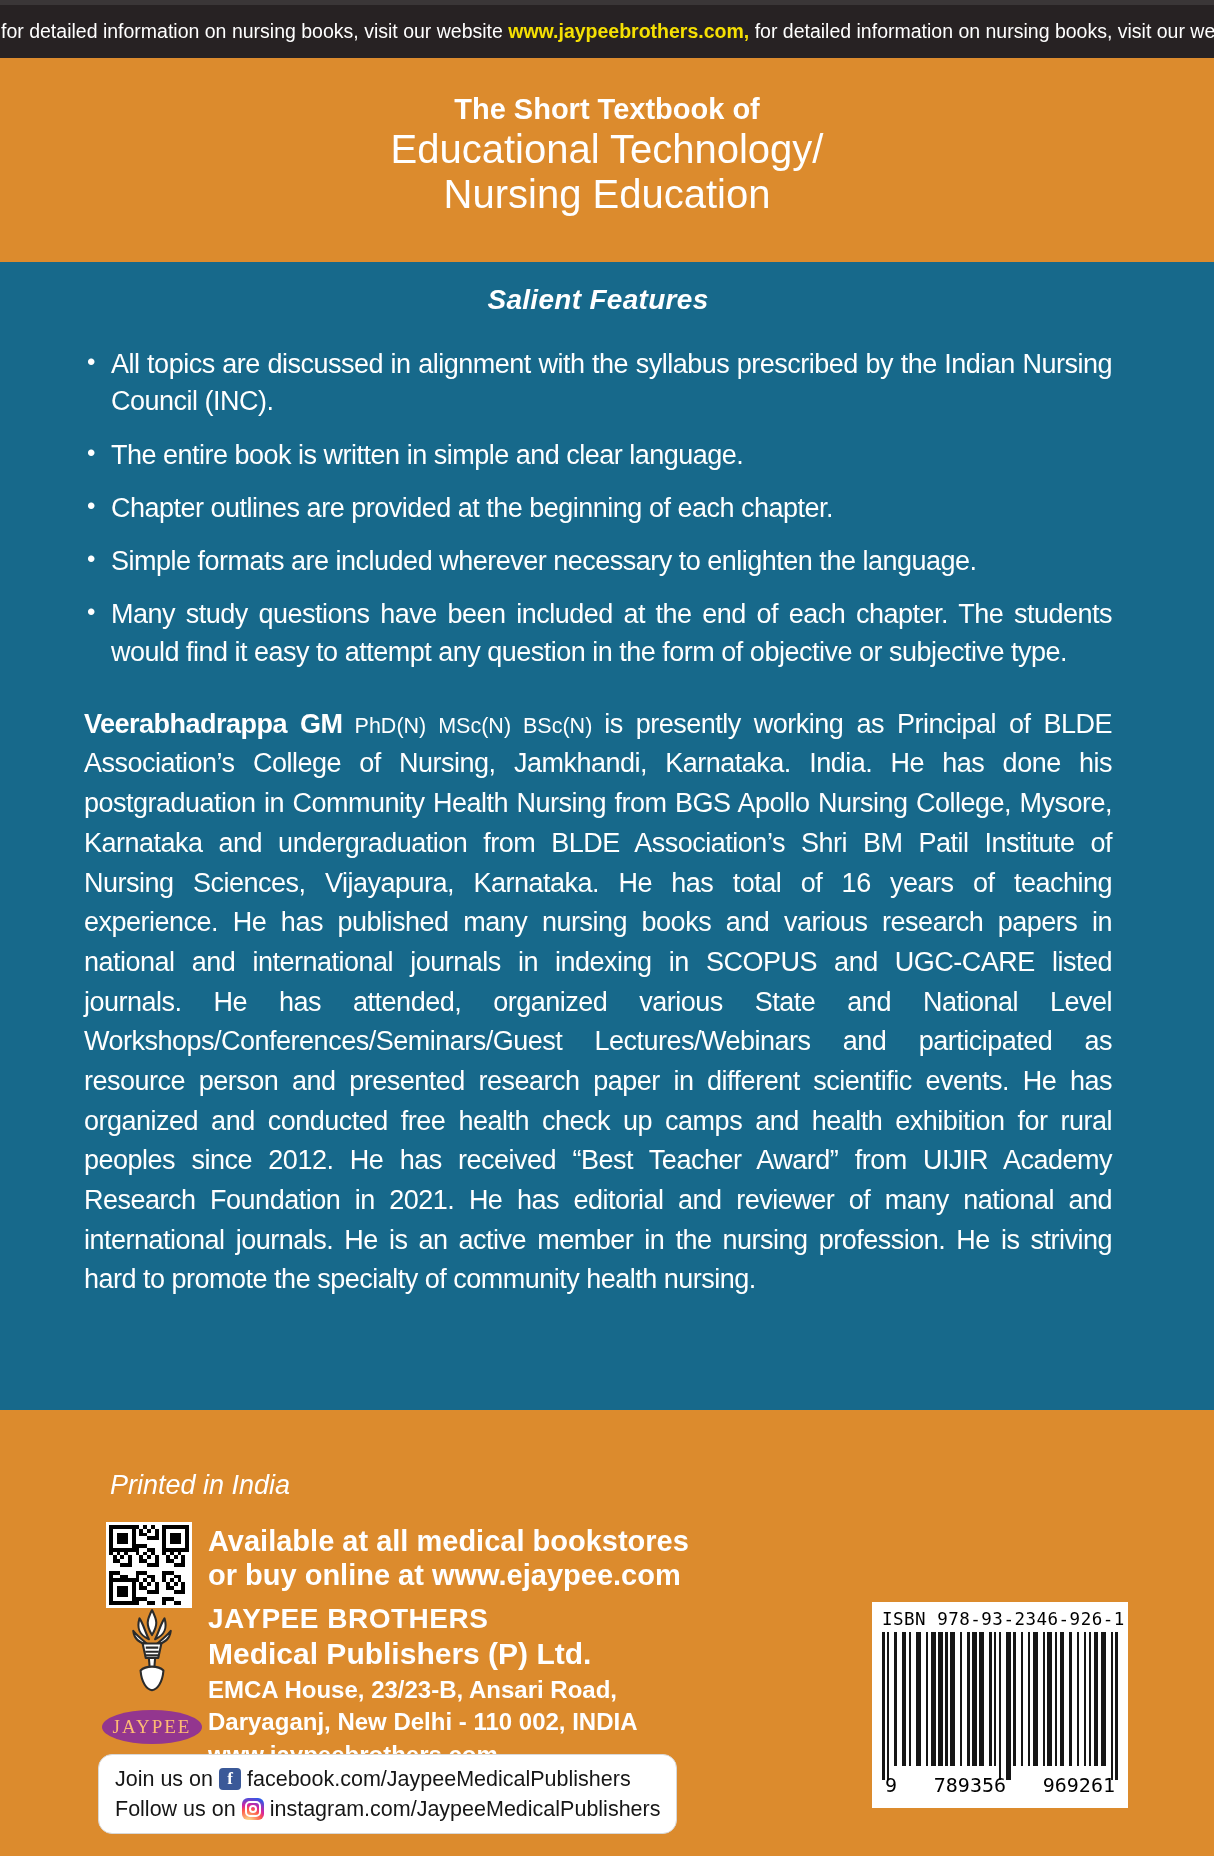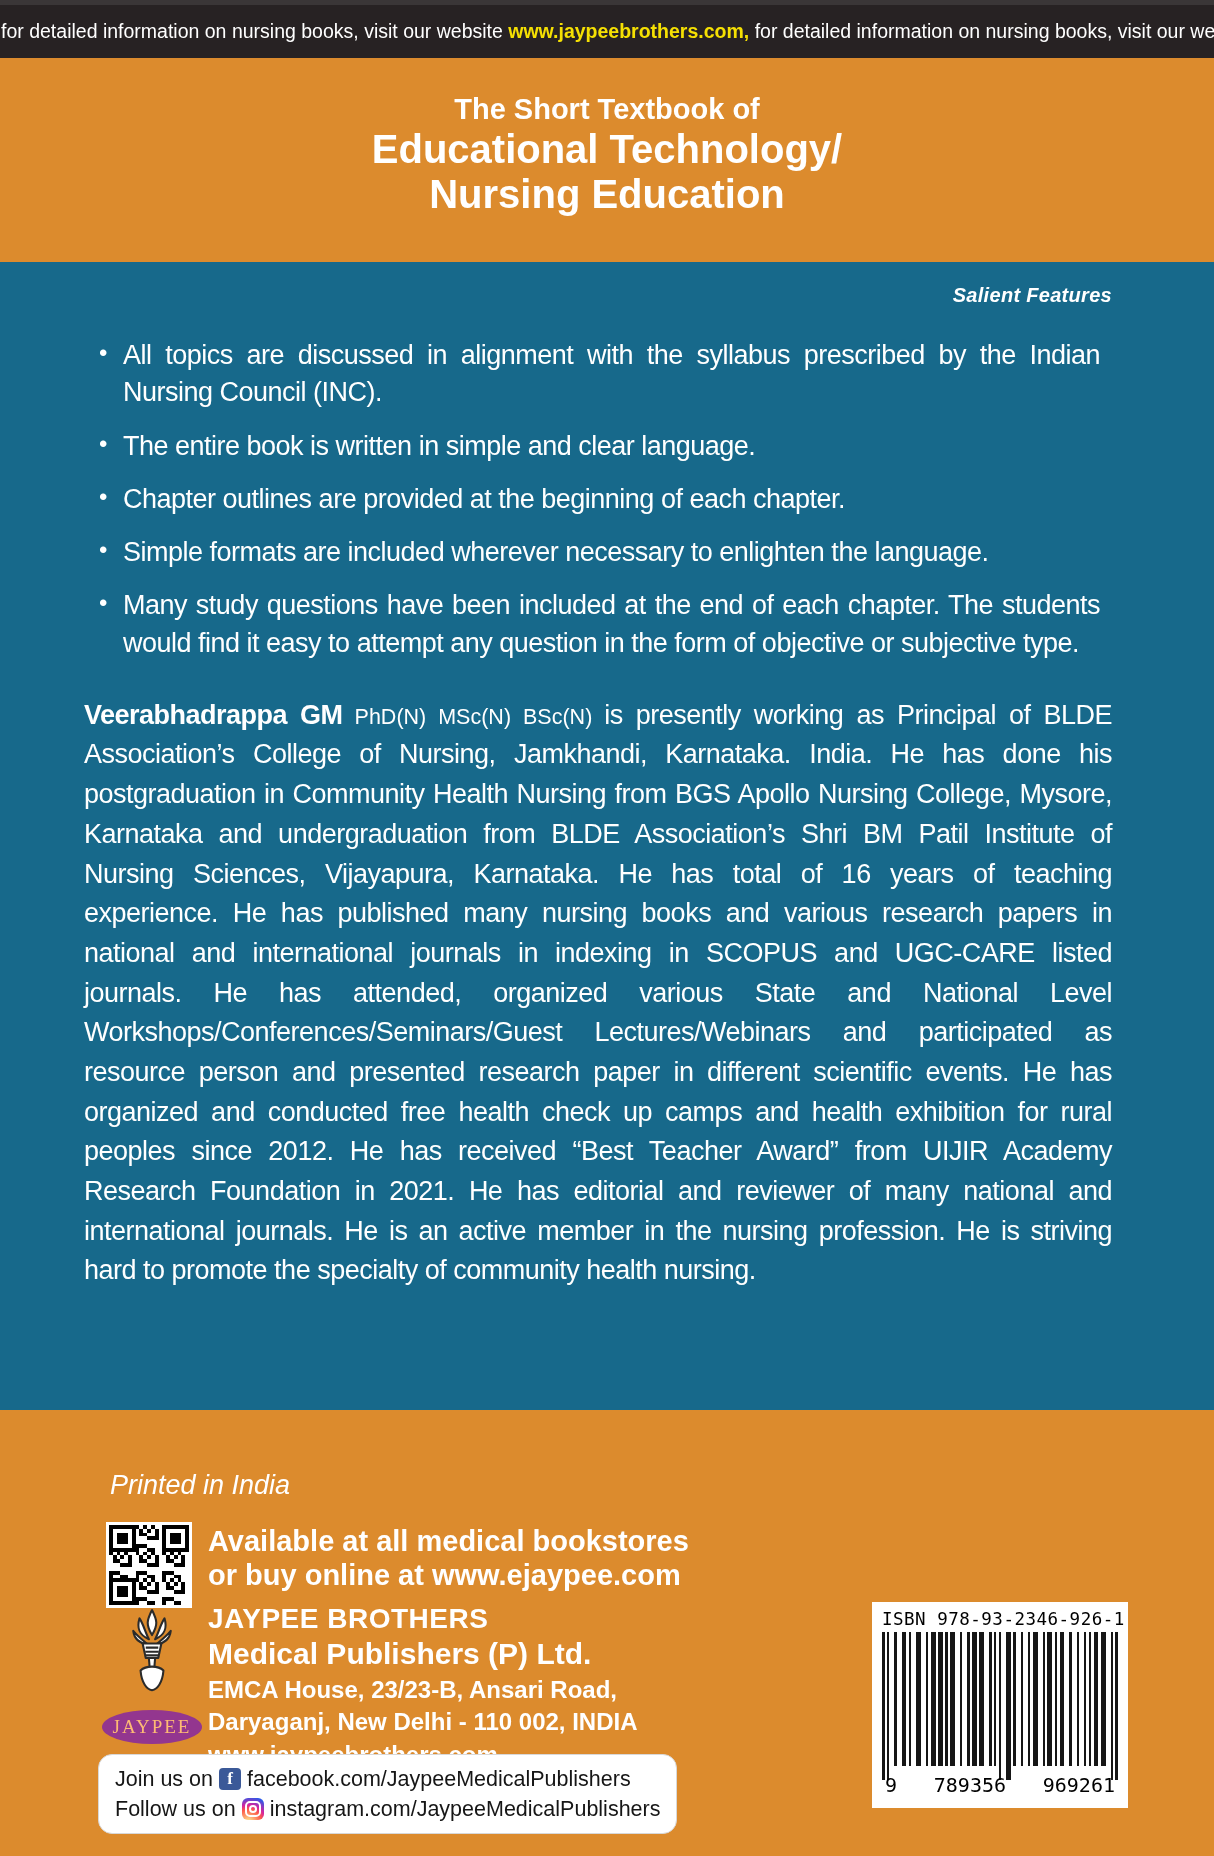--- a/index.html
+++ b/index.html
@@ -24,31 +24,31 @@
     white-space:nowrap;overflow:hidden;
     font-size:19.5px;line-height:52px;padding-left:1px;color:#fff;
   }
   .banner-link{color:var(--yellow);font-weight:bold;}
   
   .header{
     position:absolute;top:58px;left:0;right:0;height:204px;
     background:var(--orange);text-align:center;
   }
   .pretitle{margin-top:34px;font-size:29px;font-weight:bold;line-height:1.2;}
-  .title{font-size:40px;font-weight:bold;line-height:1.12;}
+  .title{font-size:40px;font-weight:normal;line-height:1.12;}
   
   .main{
     position:absolute;top:262px;left:0;right:0;height:1148px;
     background:var(--teal);padding:0 102px 0 84px;
   }
   .features-heading{
-    text-align:right;font-style:italic;font-weight:bold;
-    font-size:20px;margin-top:22px;letter-spacing:.3px;
-  }
-  .features{list-style:none;margin:30px 12px 0;padding:0;}
+    text-align:center;font-style:italic;font-weight:bold;
+    font-size:28px;margin-top:22px;letter-spacing:.3px;
+  }
+  .features{list-style:none;margin:30px 0 0;padding:0;}
   .features li{
     position:relative;padding-left:27px;font-size:27px;line-height:1.38;
     margin-bottom:16px;text-align:justify;letter-spacing:-.5px;
   }
   .features li::before{content:"\2022";position:absolute;left:3px;top:-1px;font-size:24px;}
   .bio{
     margin:34px 0 0;font-size:27px;line-height:1.47;
     text-align:justify;letter-spacing:-.5px;
   }
   .bio-name{font-weight:bold;}

